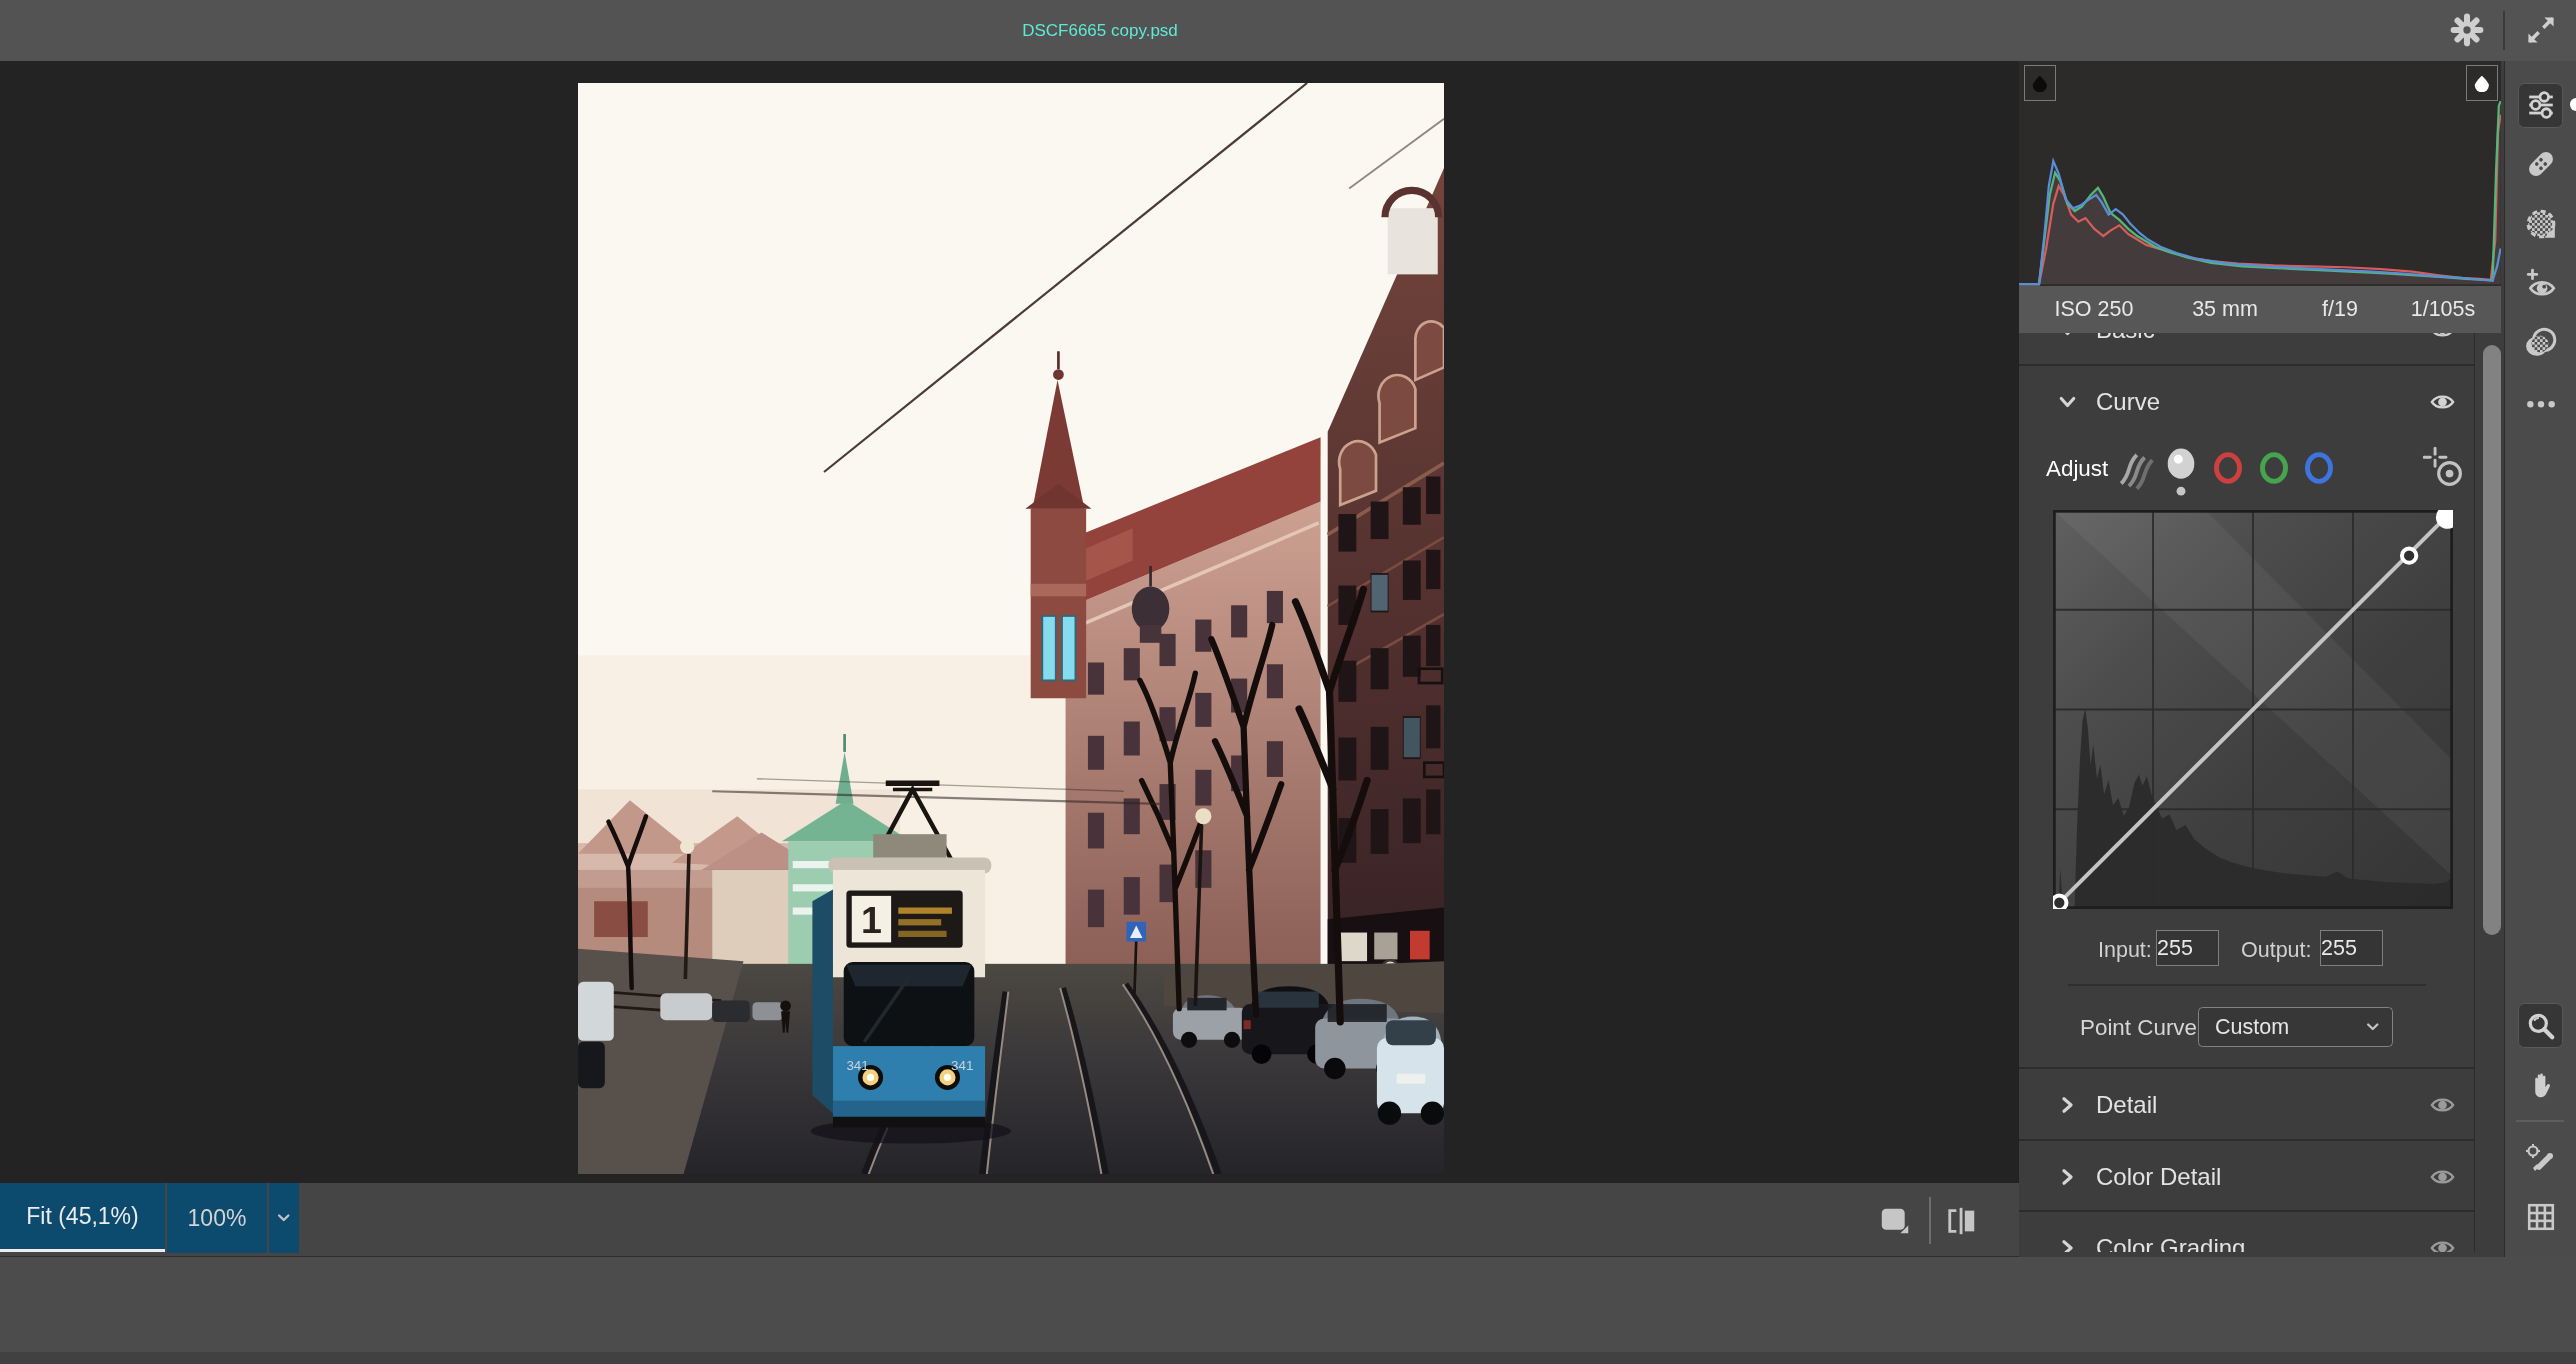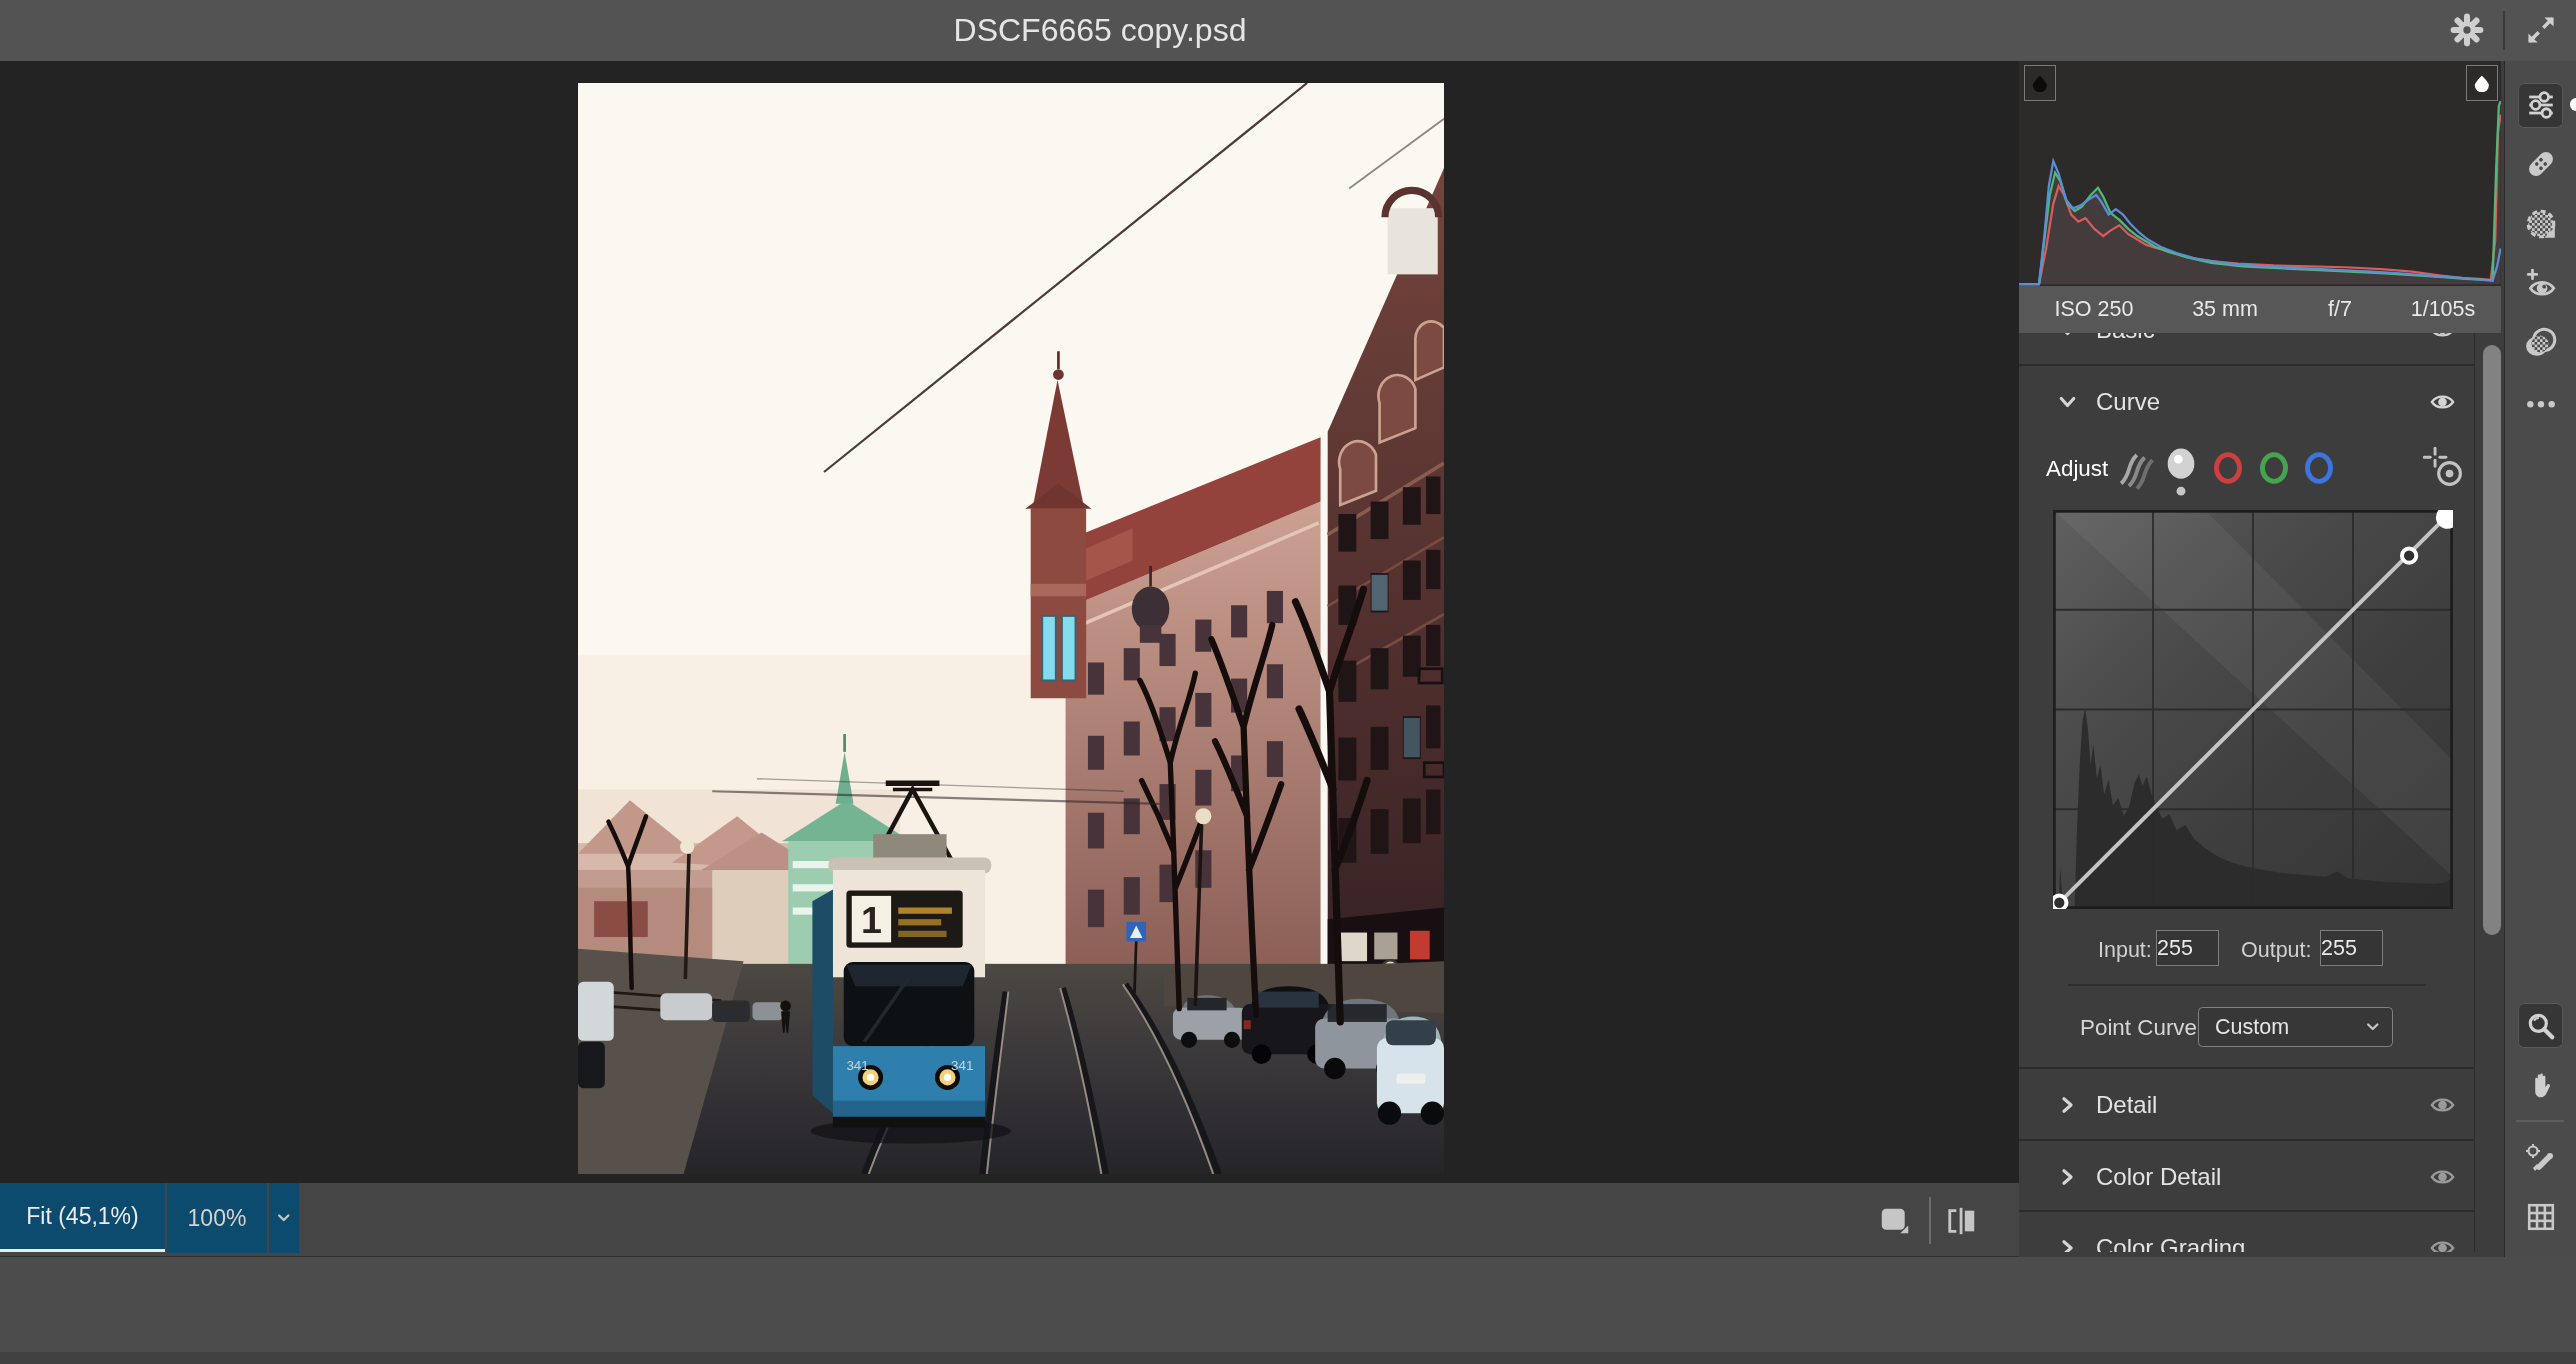--- a/index.html
+++ b/index.html
@@ -3,21 +3,21 @@
 <meta charset="utf-8">
 <style>
   html,body{margin:0;padding:0;background:#4b4b4b;}
   #app{position:relative;width:2576px;height:1365px;overflow:hidden;
        font-family:"Liberation Sans",sans-serif;color:#e2e2e2;
        -webkit-font-smoothing:antialiased;}
   .abs{position:absolute;}
   
   .titlebar{left:0;top:0;width:2576px;height:61px;background:#535353;border-bottom:0.9px solid #444;}
   .title{left:0;top:0;width:2200px;height:61px;line-height:61px;text-align:center;
-         font-size:32px;color:#e5e5e5;}
+         font-size:17px;color:#5eead4;}
   .tb-icon{width:39px;height:39px;top:10.7px;display:flex;align-items:center;justify-content:center;cursor:pointer;}
   .tb-divider{left:2503px;top:10.7px;width:1.8px;height:39px;background:#3a3a3a;}
   
   .canvas{left:0;top:61px;width:2019px;height:1123px;background:#232323;}
   .photo{left:578px;top:22.4px;width:866px;height:1091px;}
   
   .zoombar{left:0;top:1183px;width:2019px;height:73px;background:#454545;border-bottom:1.8px solid #2e2e2e;}
   .ztab{top:0;height:70px;background:#0c4a6e;display:flex;align-items:center;justify-content:center;
         font-size:23px;color:#d3d3d3;cursor:pointer;}
   .ztab.active{color:#ececec;border-bottom:3.6px solid #ededed;height:66px;}
@@ -407,21 +407,21 @@
       <div class="abs clipbox" style="left:447px;">
         <svg width="19.7" height="19.7" viewBox="0 0 28 28">
           <path d="M14,4 C18,7.5 24,14.5 24,17.5 A10,10 0 0 1 4,17.5 C4,14.5 10,7.5 14,4 Z" fill="#ffffff"></path>
         </svg>
       </div>
     </div>
 
     <div class="abs isobar">
       <span style="left:75px;">ISO 250</span>
       <span style="left:206px;">35 mm</span>
-      <span style="left:321px;">f/7</span>
+      <span style="left:321px;">f/19</span>
       <span style="left:424px;">1/105s</span>
     </div>
 
     <div class="abs scrollarea">
 
       <div class="abs prow" style="top:-39px;">
         <svg class="chev" width="25" height="25" viewBox="0 0 28 28">
           <polyline points="7,10 14,18 21,10" fill="none" stroke="#d5d5d5" stroke-width="3.5" stroke-linecap="round" stroke-linejoin="round"></polyline>
         </svg>
         <span class="plabel">Basic</span>

